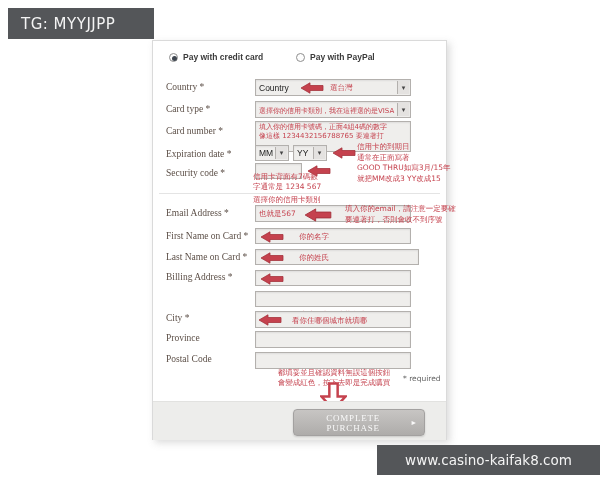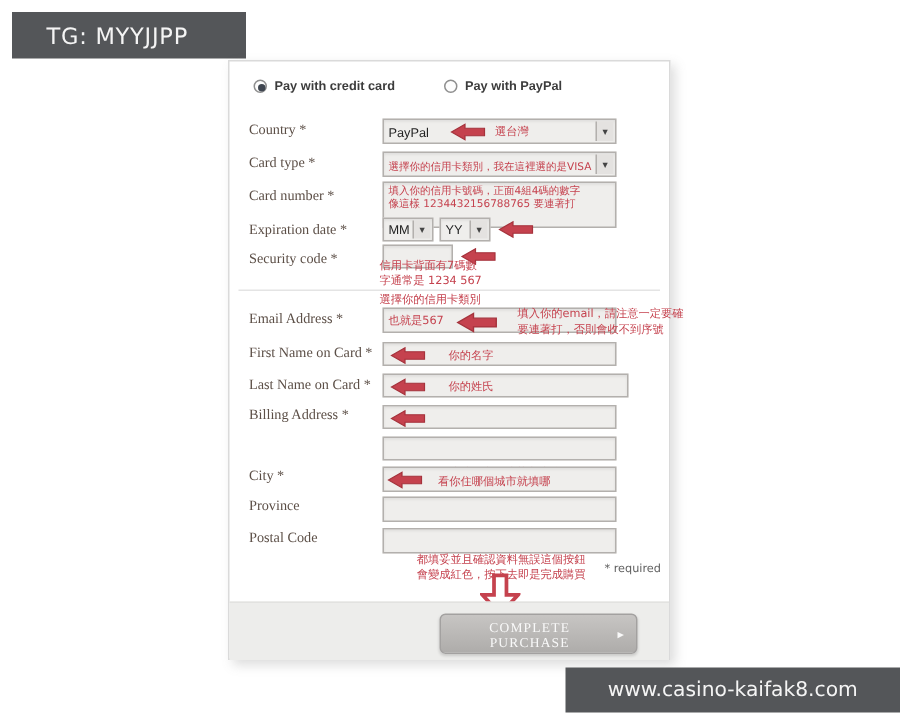--- a/index.html
+++ b/index.html
@@ -6,21 +6,21 @@
   body{
     width:600px;height:480px;position:relative;background:#ffffff;overflow:hidden;
     font-family:"Liberation Sans",sans-serif;
   }
   
   .darkbar{
     position:absolute;background:#545659;color:#f4f4f4;
     display:flex;align-items:center;
     font-family:"DejaVu Sans",sans-serif;
   }
-  .tagbar{left:8px;top:8px;width:133px;height:31px;font-size:15px;padding-left:23px;letter-spacing:0.5px;}
+  .tagbar{left:8px;top:8px;width:133px;height:31px;font-size:15px;padding-left:13px;letter-spacing:0.5px;}
   .urlbar{left:377px;top:445px;width:223px;height:30px;font-size:13.5px;justify-content:center;}
 
   
   .panel{
     position:absolute;left:152px;top:40px;width:295px;height:400px;
     background:#ffffff;border:1px solid #dadada;
     box-shadow:3px 3px 7px rgba(120,120,120,0.25);
     box-sizing:border-box;
   }
   .panel *{box-sizing:border-box;}
@@ -78,21 +78,21 @@
     <span class="radio checked"></span>
     <span>Pay with credit card</span>
   </div>
   <div class="radio-item" style="left:143px;top:11px;">
     <span class="radio"></span>
     <span>Pay with PayPal</span>
   </div>
 
   <div class="flabel" style="top:41px;">Country *</div>
   <div class="fselect" style="left:102px;top:38px;width:156px;height:17px;">
-    <span class="val">PayPal</span>
+    <span class="val">Country</span>
     <span class="arrow-l" style="left:44px;top:2px;">
       <svg viewBox="0 0 24 12">
           <path d="M23 3.5 H10 V0.8 L1 6 L10 11.2 V8.5 H23 Z" fill="#c5424e" stroke="#a5333c" stroke-width="0.8"></path>
         </svg>
     </span>
     <span class="rednote" style="left:74px;top:3px;">選台灣</span>
     <span class="ddbtn">▾</span>
   </div>
 
   <div class="flabel" style="top:63px;">Card type *</div>
@@ -116,20 +116,26 @@
   </div>
   <div class="fselect" style="left:140px;top:104px;width:34px;height:16px;">
     <span class="val">YY</span>
     <span class="ddbtn">▾</span>
   </div>
   <span class="arrow-l" style="left:179px;top:106px;">
     <svg viewBox="0 0 24 12">
         <path d="M23 3.5 H10 V0.8 L1 6 L10 11.2 V8.5 H23 Z" fill="#c5424e" stroke="#a5333c" stroke-width="0.8"></path>
       </svg>
   </span>
+  <div class="rednote" style="left:204px;top:101px;line-height:10.5px;">
+    <span>信用卡的到期日</span><br>
+    <span>通常在正面寫著</span><br>
+    <span>GOOD THRU如寫3月/15年</span><br>
+    <span>就把MM改成3 YY改成15</span>
+  </div>
 
   <div class="flabel" style="top:127px;">Security code *</div>
   <div class="finput" style="left:102px;top:122px;width:47px;height:16px;"></div>
   <span class="arrow-l" style="left:154px;top:124px;">
     <svg viewBox="0 0 24 12">
         <path d="M23 3.5 H10 V0.8 L1 6 L10 11.2 V8.5 H23 Z" fill="#c5424e" stroke="#a5333c" stroke-width="0.8"></path>
       </svg>
   </span>
   <div class="rednote" style="left:100px;top:131px;">
     <span>信用卡背面有7碼數</span><br>

